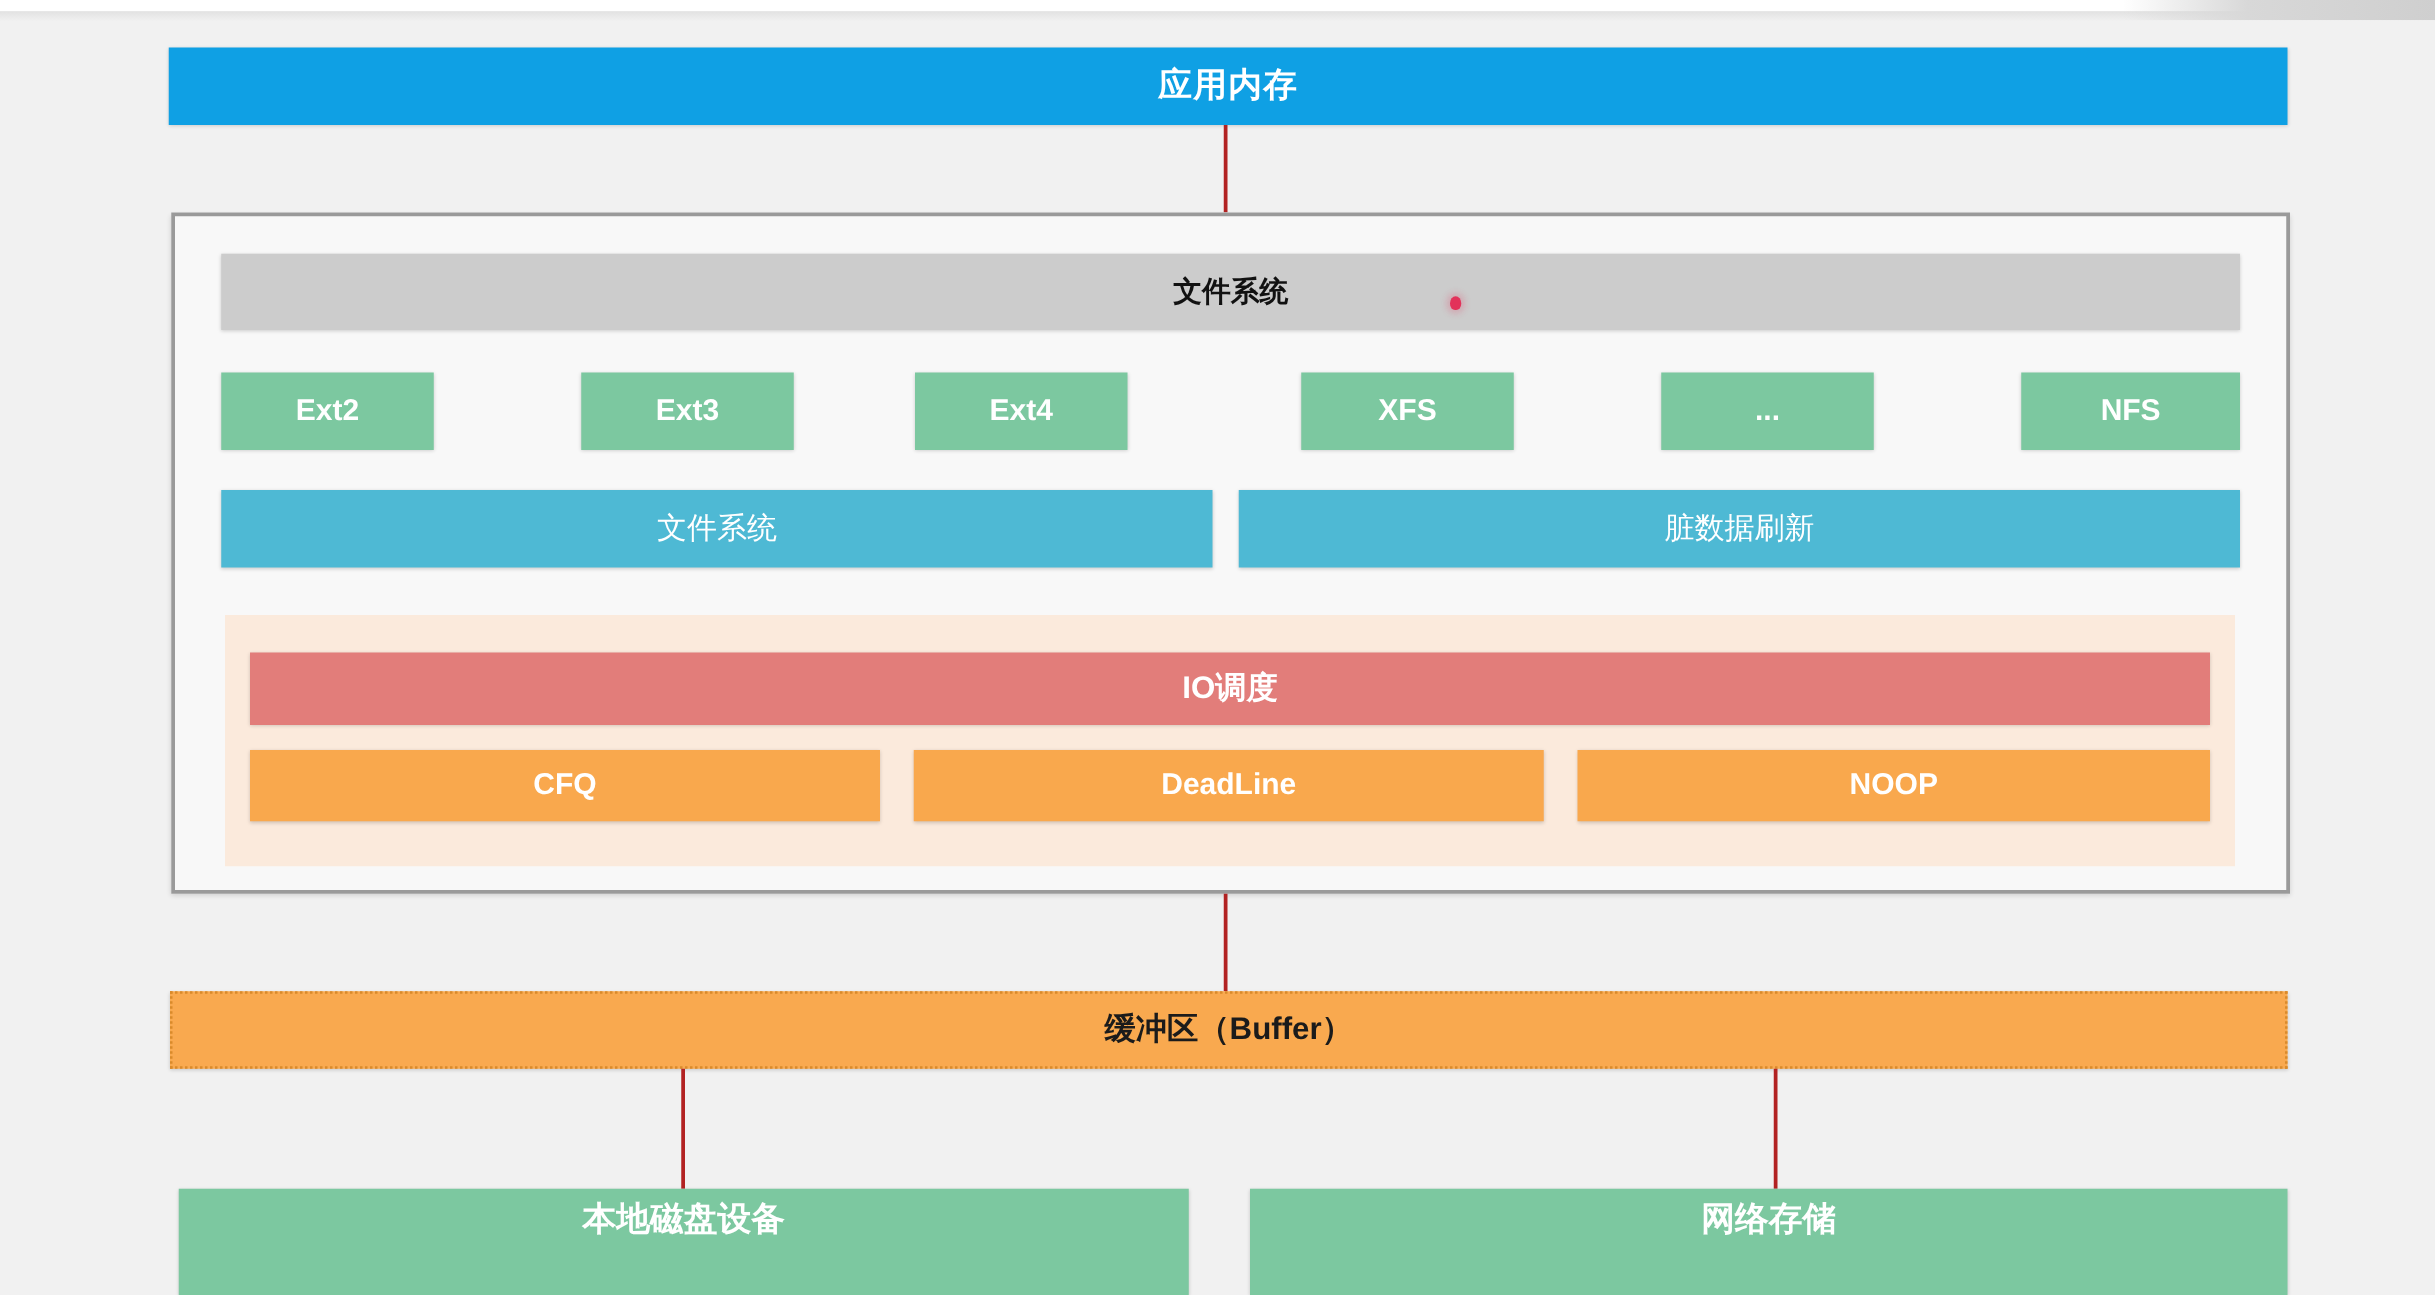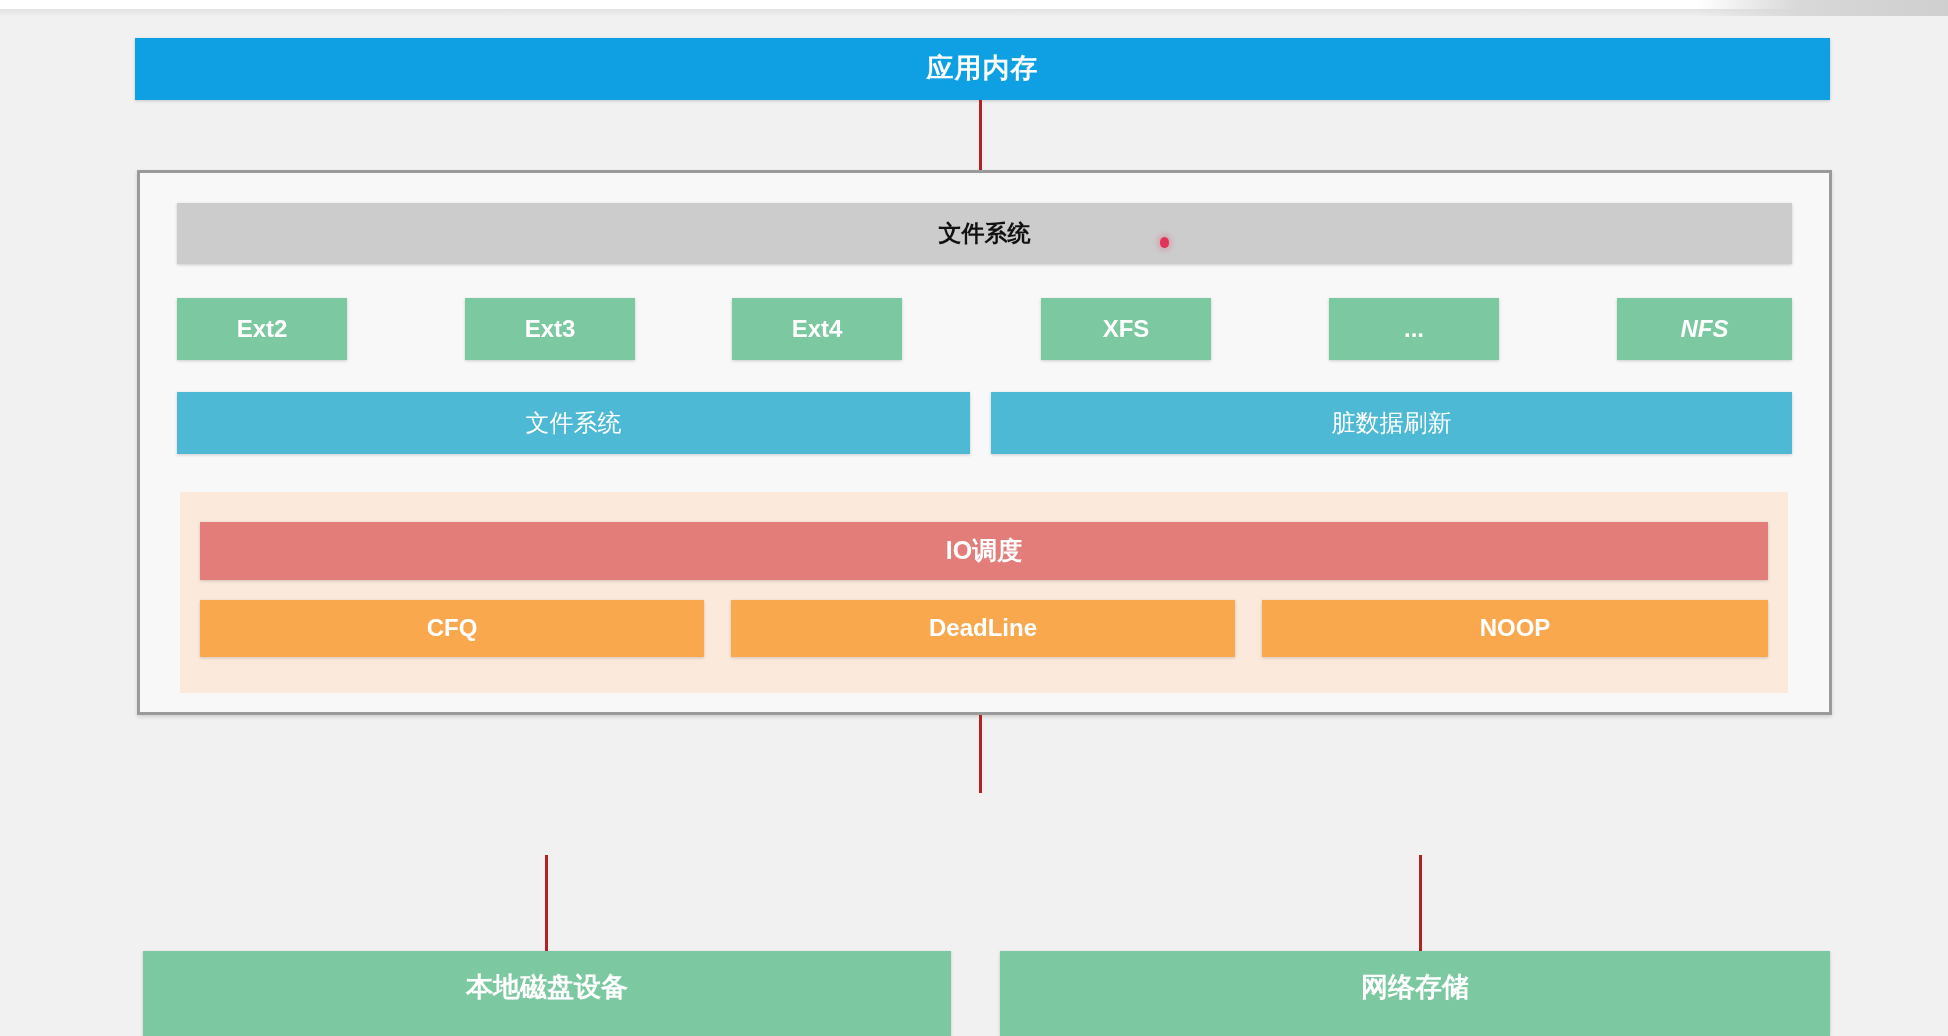--- a/index.html
+++ b/index.html
@@ -119,21 +119,21 @@
     border: 2px dotted #d98a2b;
     font-size: 25px;
   }
 
   
   .storage {
     top: 951px; height: 85px;
     background: #7cc8a0;
     font-size: 27px;
     align-items: flex-start;
-    padding-top: 22px;
+    padding-top: 10px;
   }
 </style>
 </head>
 <body>
 
 <div id="stage">
 
   <div class="top-strip"></div>
   <div class="top-shadow"></div>
   <div class="corner-fade"></div>
@@ -145,33 +145,34 @@
   <div id="kernel-frame"></div>
 
   <div class="box" id="fs-header">文件系统</div>
   <div id="fs-cursor-dot"></div>
 
   <div class="box fs-type" style="left:177px; width:170px;">Ext2</div>
   <div class="box fs-type" style="left:465px; width:170px;">Ext3</div>
   <div class="box fs-type" style="left:732px; width:170px;">Ext4</div>
   <div class="box fs-type" style="left:1041px; width:170px;">XFS</div>
   <div class="box fs-type" style="left:1329px; width:170px;">...</div>
-  <div class="box fs-type" style="left:1617px; width:175px;font-style:italic;">NFS</div>
+  <div class="box fs-type" style="left:1617px; width:175px;">NFS</div>
 
   <div class="box feature" style="left:177px; width:793px;">文件系统</div>
   <div class="box feature" style="left:991px; width:801px;">脏数据刷新</div>
 
   <div id="io-container"></div>
   <div class="box" id="io-sched">IO调度</div>
   <div class="box io-algo" style="left:200px; width:504px;">CFQ</div>
   <div class="box io-algo" style="left:731px; width:504px;">DeadLine</div>
   <div class="box io-algo" style="left:1262px; width:506px;">NOOP</div>
 
   <div class="conn" style="left:979px; top:715px; height:78px;"></div>
 
+  <div class="box" id="buffer">缓冲区（Buffer）</div>
 
   <div class="conn" style="left:545px; top:855px; height:96px;"></div>
   <div class="conn" style="left:1419px; top:855px; height:96px;"></div>
 
   <div class="box storage" style="left:143px; width:808px;">本地磁盘设备</div>
   <div class="box storage" style="left:1000px; width:830px;">网络存储</div>
 
 </div>
 
 </body></html>

